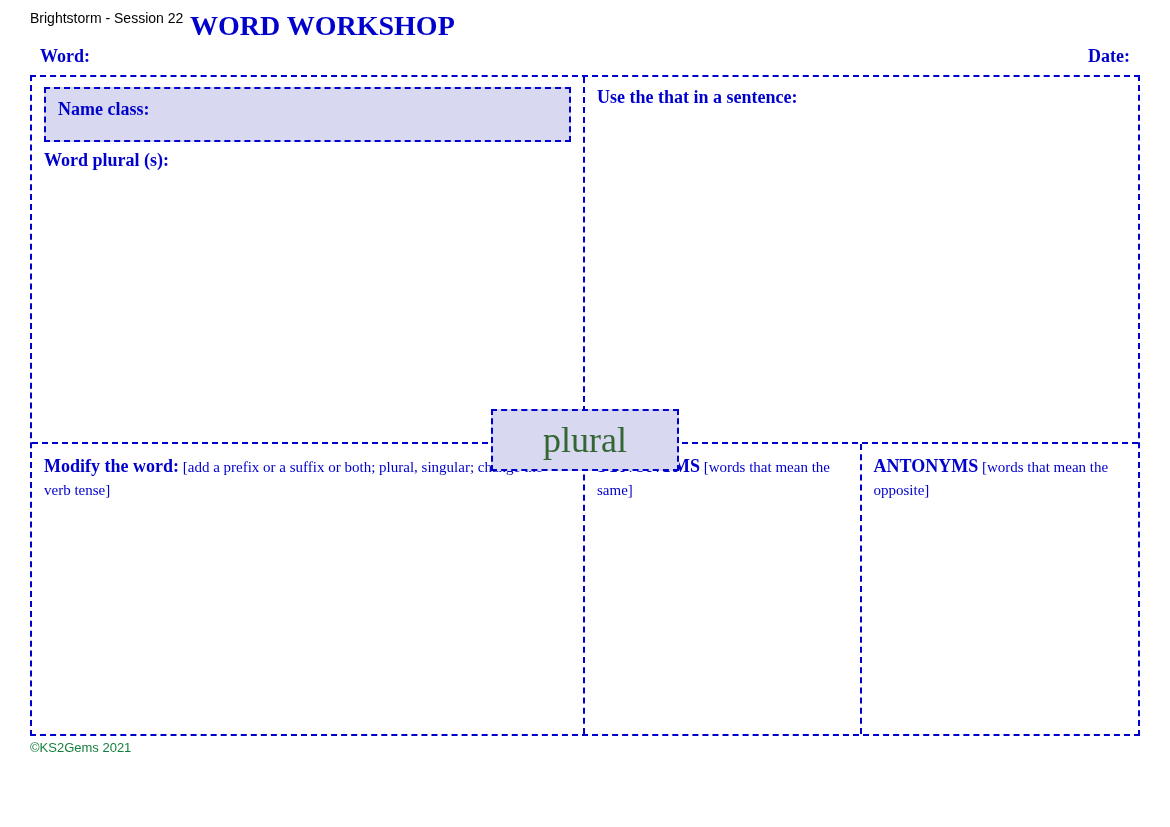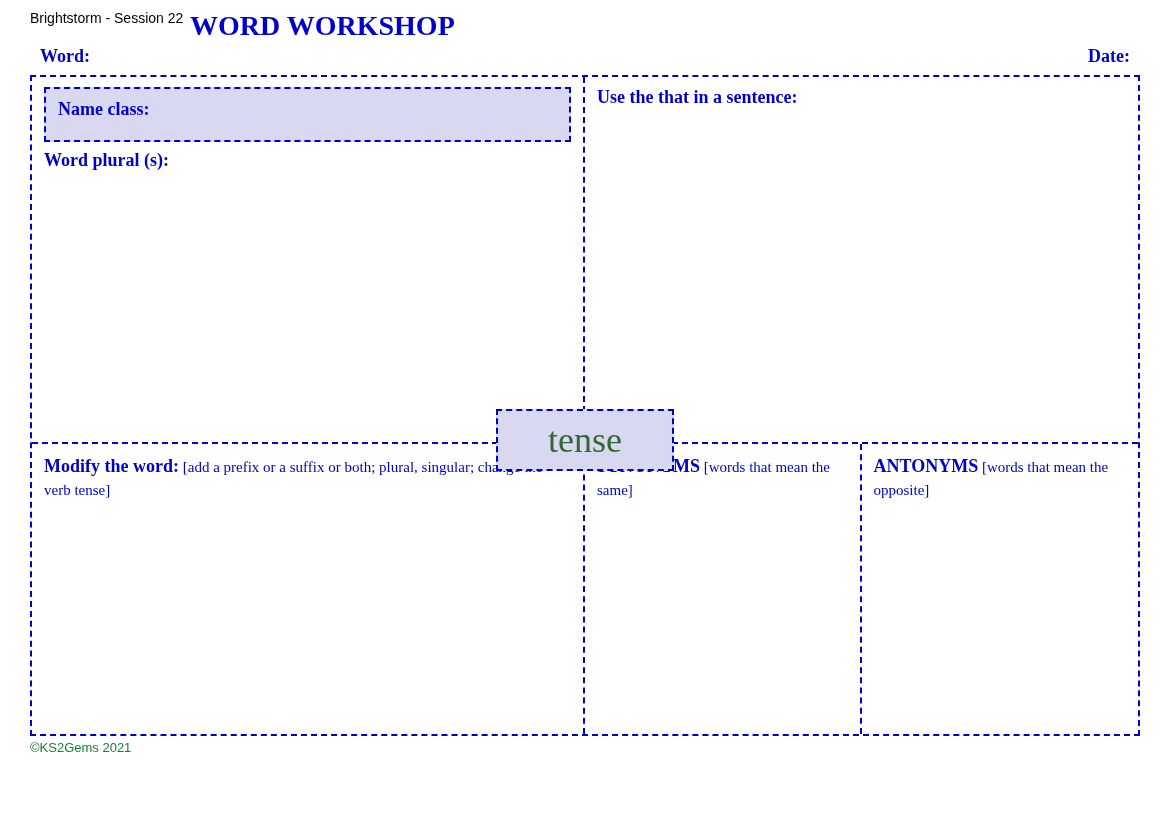--- a/index.html
+++ b/index.html
@@ -207,21 +207,21 @@
       </div>
 
       <div class="right-panel">
         <div class="use-sentence-label">Use the that in a sentence:</div>
         <div class="use-sentence-area"></div>
       </div>
     </div>
 
     <div style="position:relative; height:0; overflow:visible; z-index:10;">
       <div style="position:absolute; left:50%; transform:translateX(-50%); top:-35px; border:2px dashed #0000cc; background:#d8d8f0; padding:8px 50px;">
-        <span style="font-size:36px; color:#336633; font-family:'Comic Sans MS',cursive;">tense</span>
+        <span style="font-size:36px; color:#336633; font-family:'Comic Sans MS',cursive;">plural</span>
       </div>
     </div>
 
     <div class="bottom-section">
 
       <div class="modify-panel">
         <div class="section-header">
           <span class="bold-word">Modify the word:</span><span class="light-text"> [add a prefix or a suffix or both; plural, singular; change the verb tense]</span>
         </div>
       </div>

